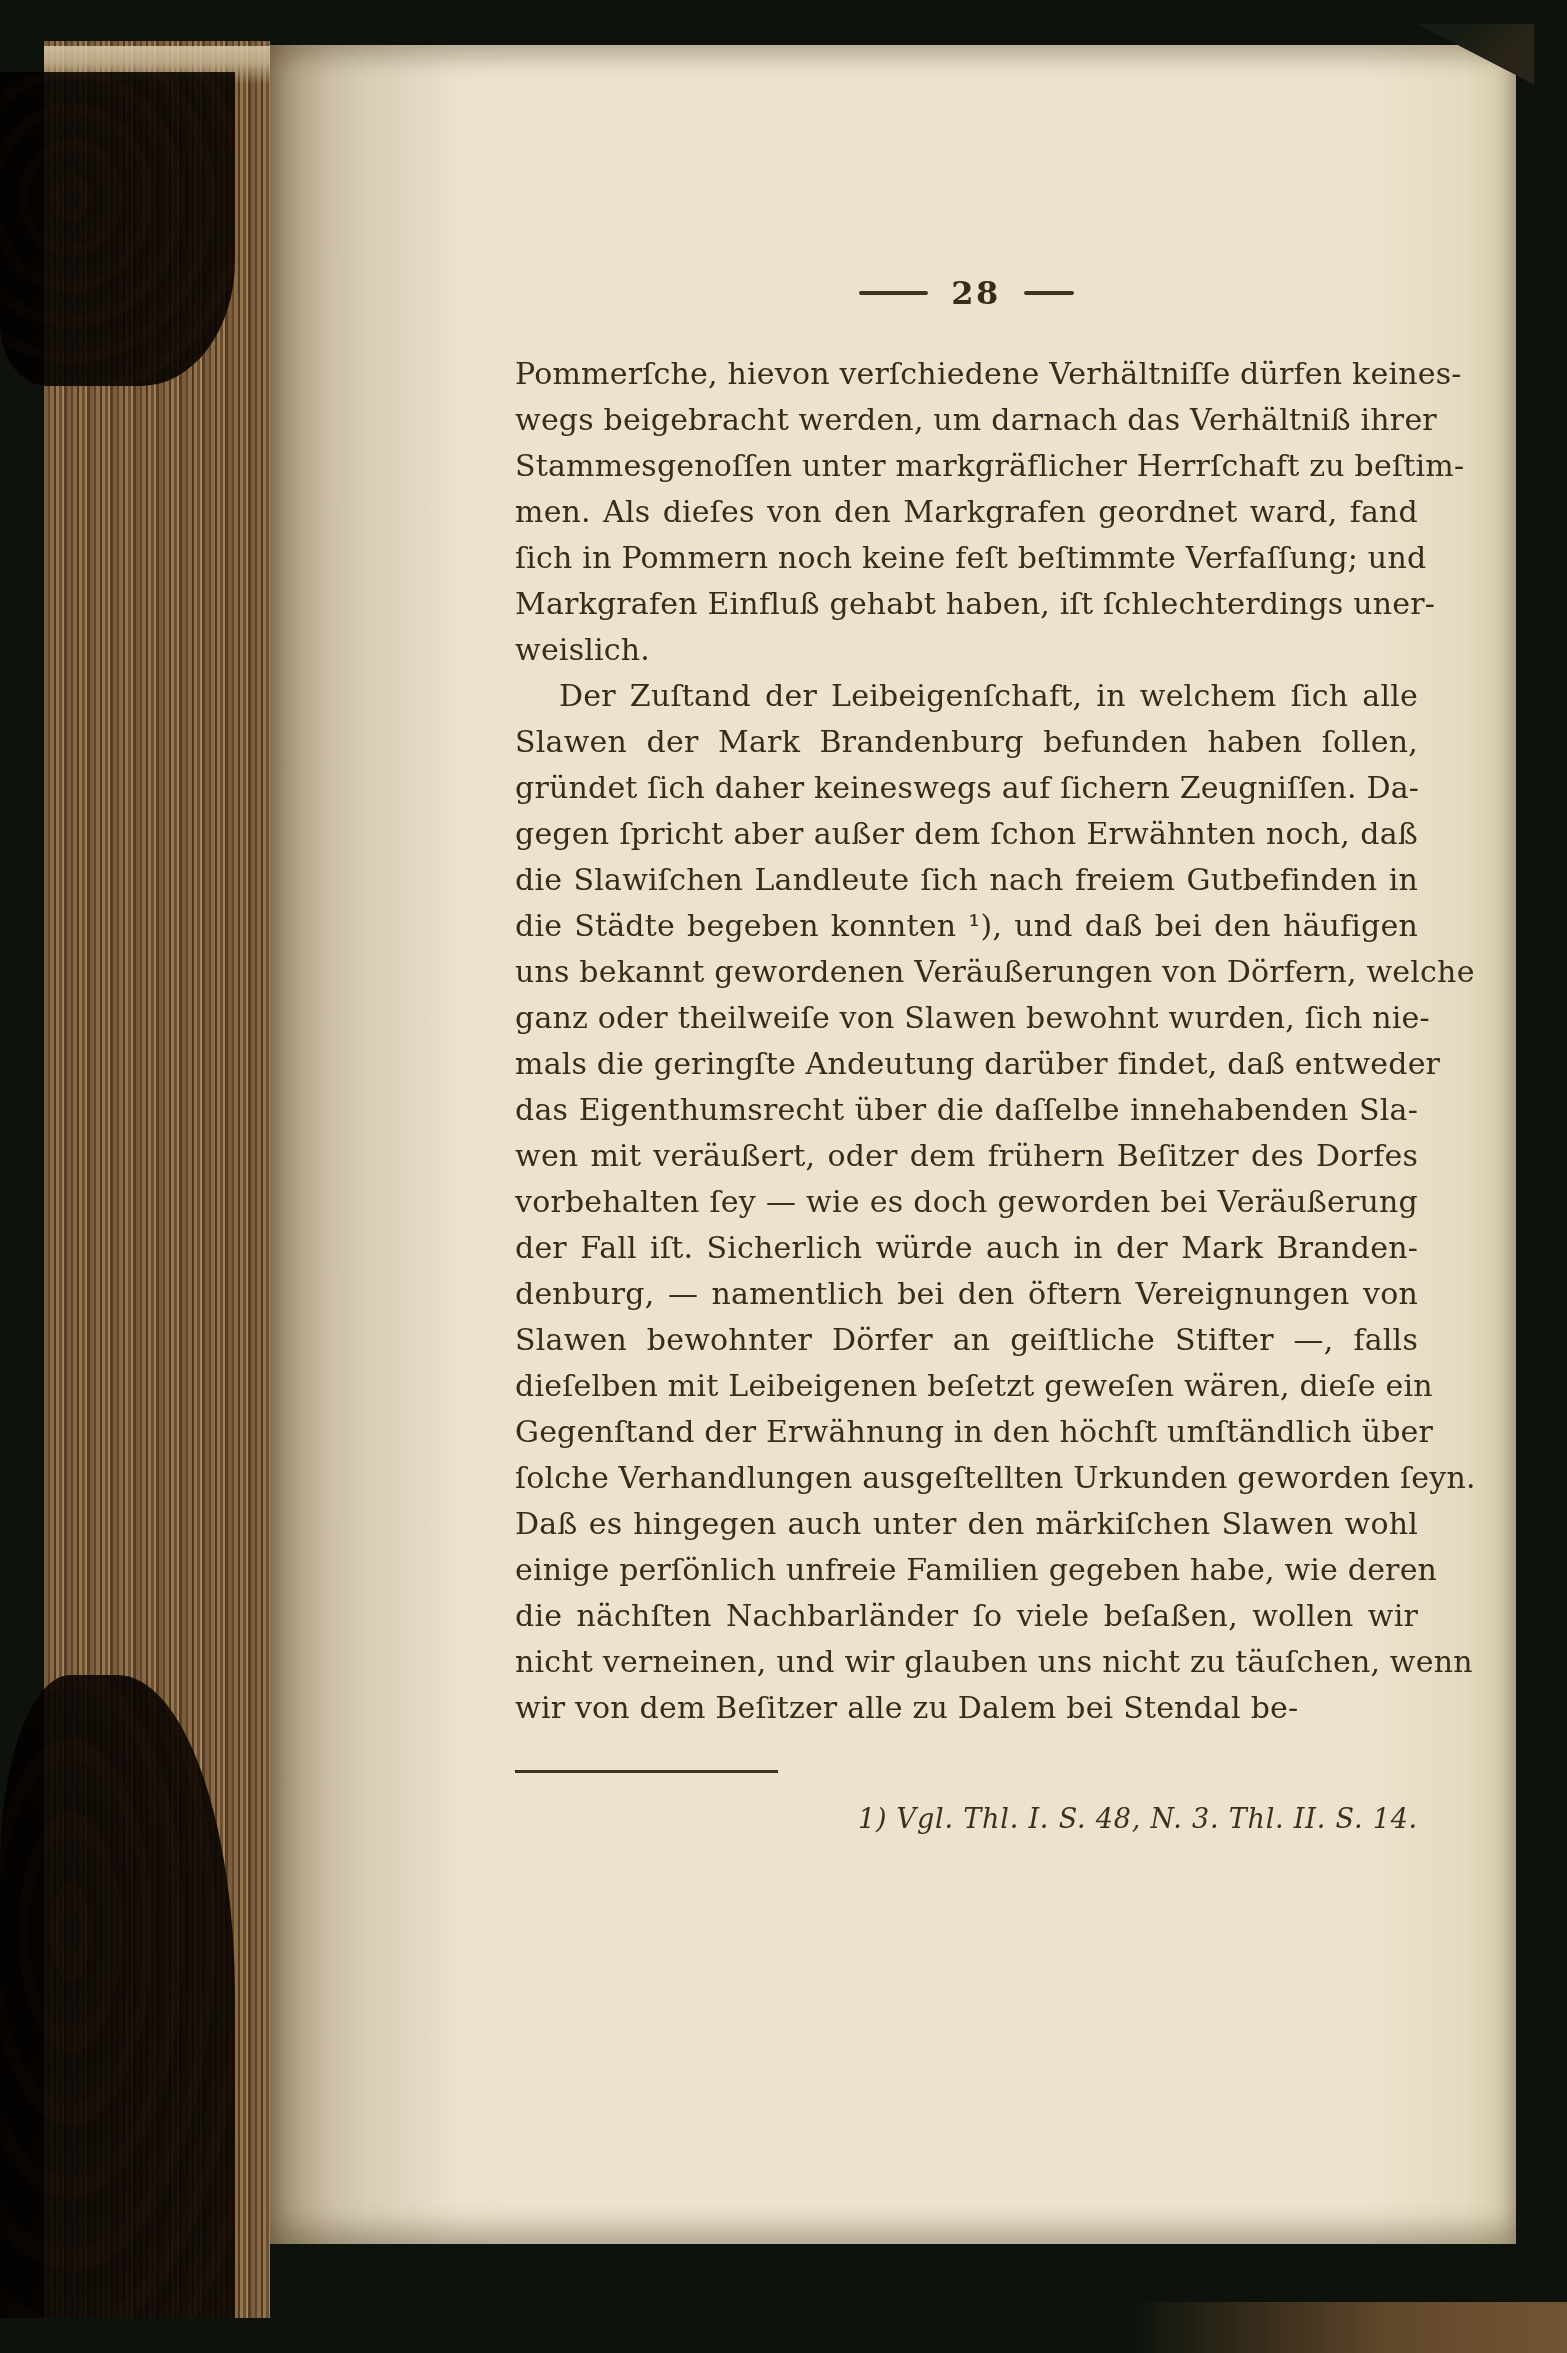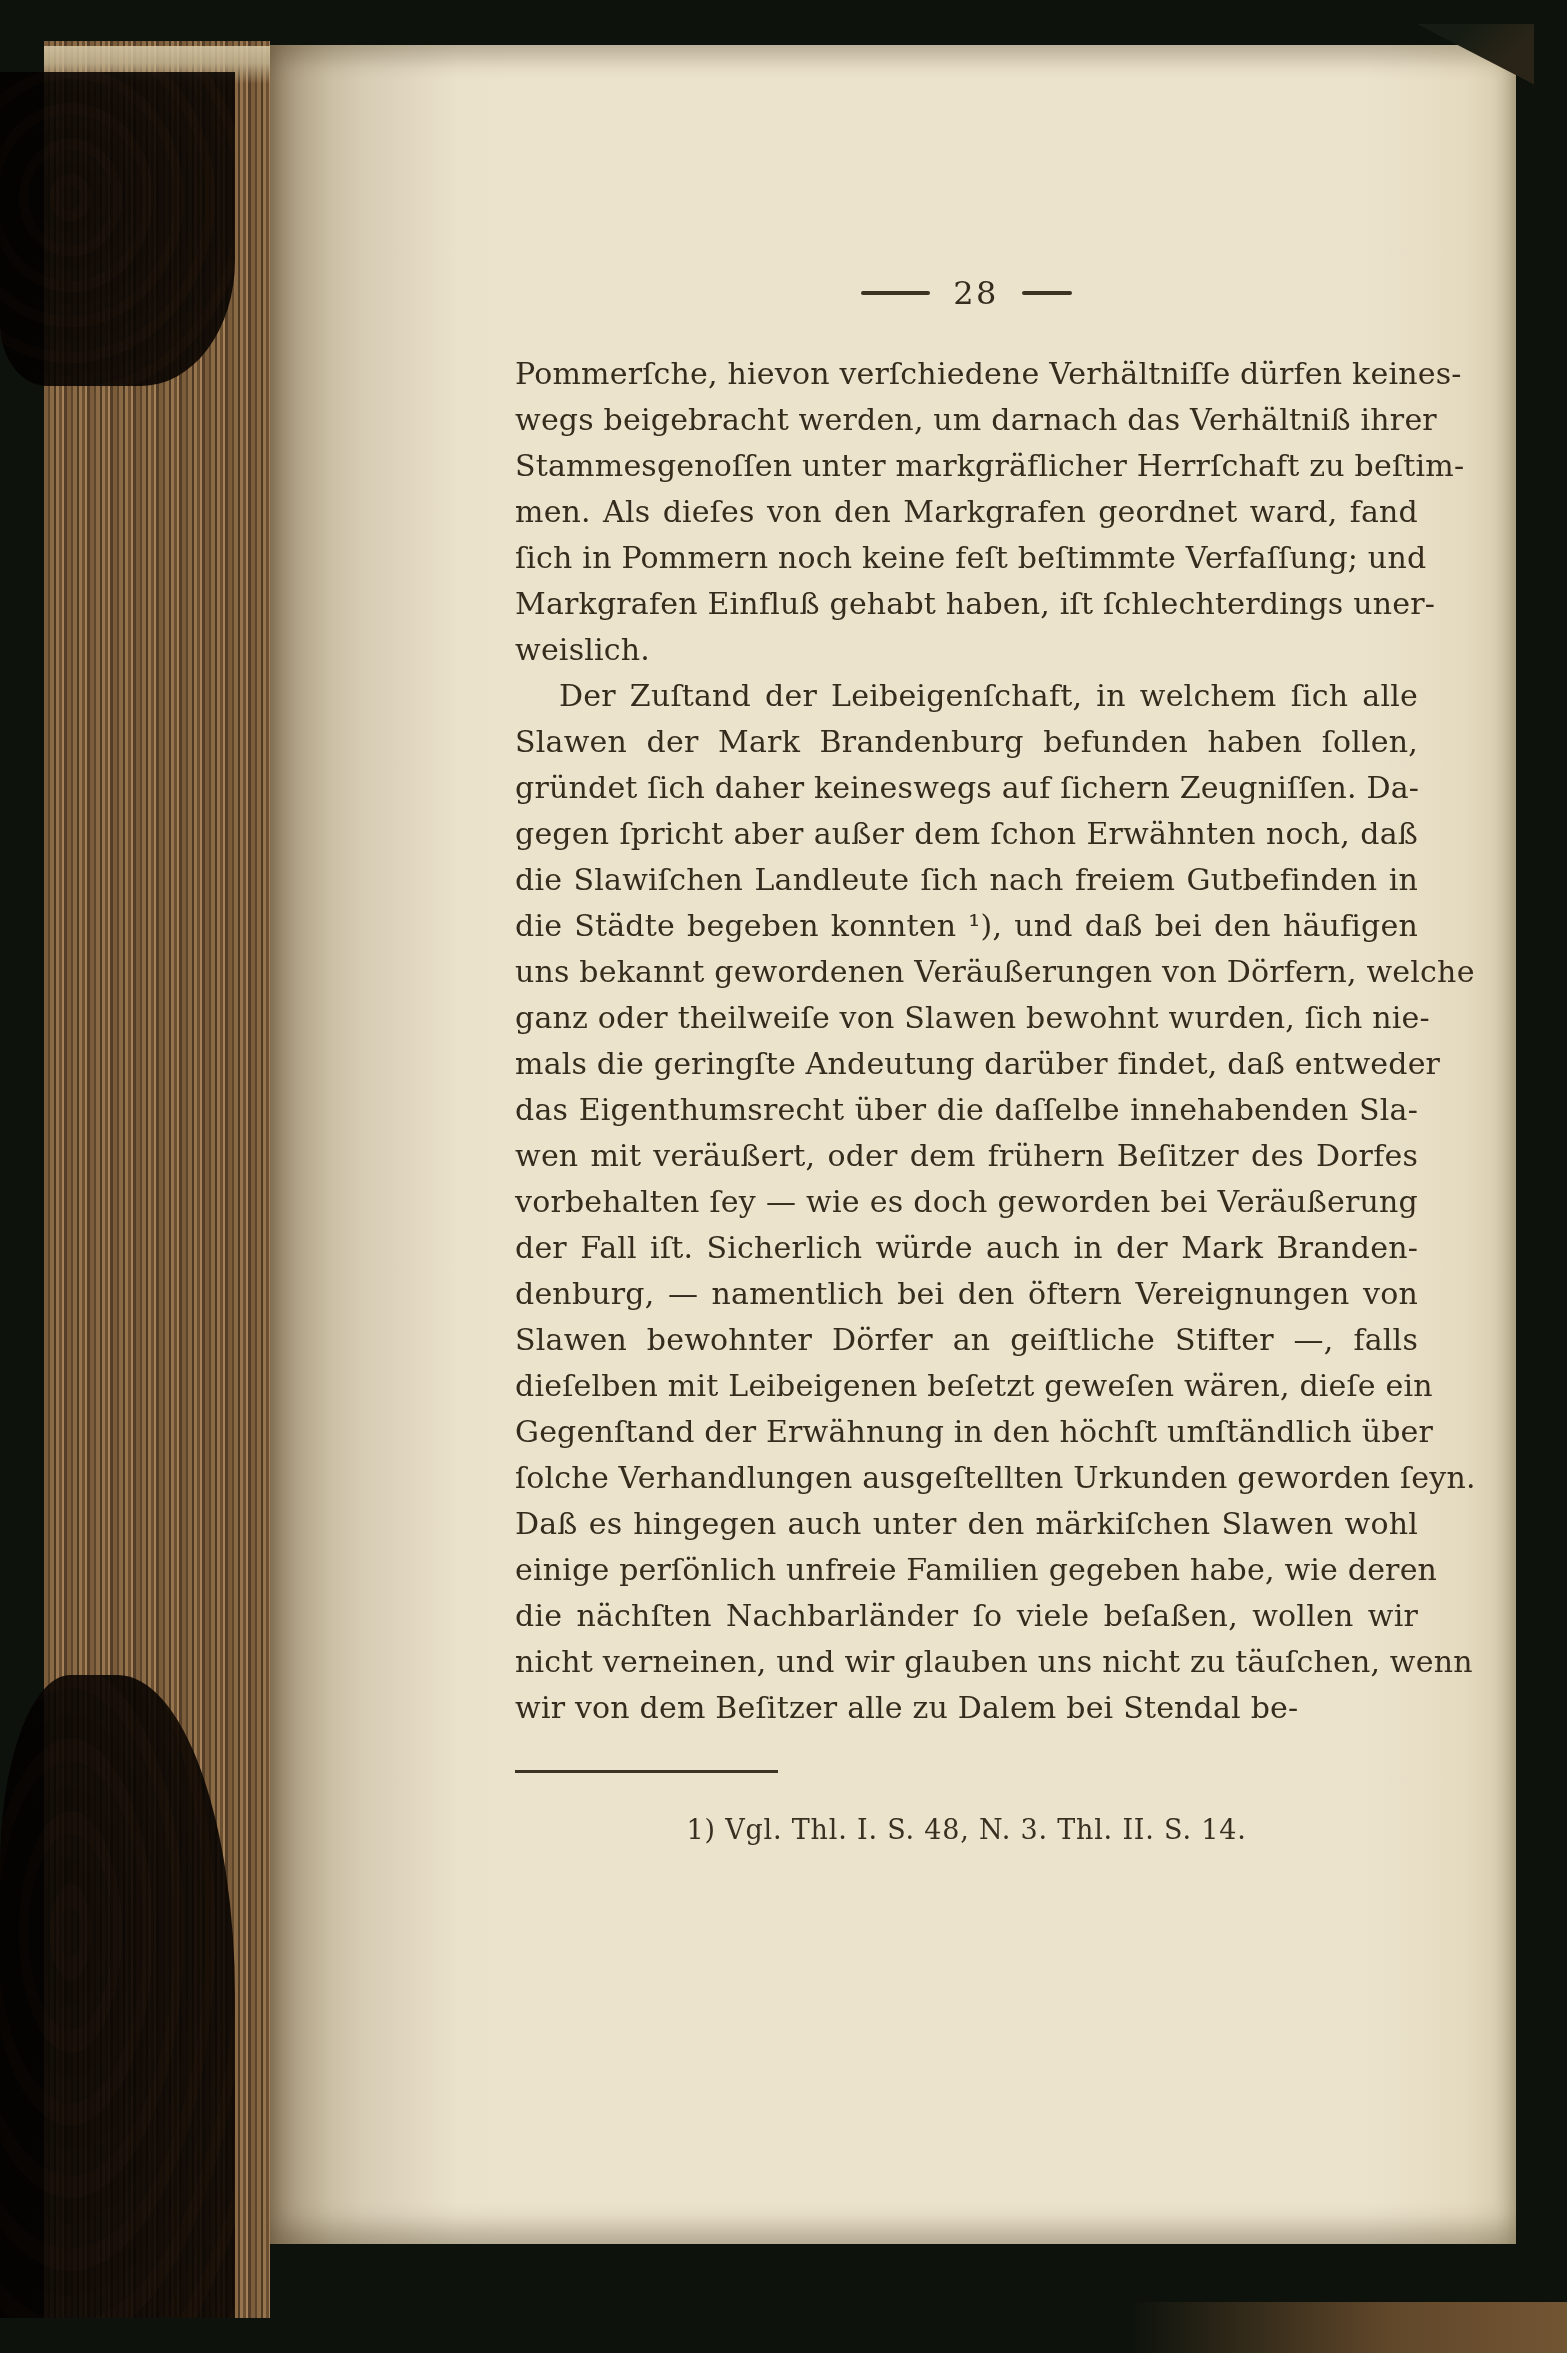--- a/index.html
+++ b/index.html
@@ -56,34 +56,34 @@
   }
 
   
   .content{position:absolute;left:245px;top:229px;width:903px;}
   .pagenum-row{
     display:flex;align-items:center;justify-content:center;gap:23.5px;
     margin-bottom:39px;
   }
   .dash{width:69px;height:3.9px;background:#3c3325;border-radius:2.4px;display:inline-block;}
   .dash.short{width:50px;}
-  .pagenum{font-size:32px;letter-spacing:2.4px;color:#352c1e;}
+  .pagenum{font-size:32px;letter-spacing:2.4px;color:#352c1e;font-weight:bold;}
 
   .text-block{width:903px;}
   .line{
     font-size:30px;line-height:46px;height:46px;
     text-align:justify;text-align-last:justify;-moz-text-align-last:justify;
     white-space:nowrap;letter-spacing:0.2px;
     color:var(--ink);
   }
   .line.last{text-align-last:left;-moz-text-align-last:left;}
   .line.indent{text-indent:44px;}
 
   .footnote-rule{width:263px;height:3.1px;background:#3c3325;margin-top:39px;}
-  .footnote{margin-top:41px;text-align:center;font-size:27px;letter-spacing:0.8px;color:#3a3022;}
+  .footnote{margin-top:30px;text-align:right;font-size:27px;letter-spacing:0.8px;color:#3a3022;font-style:italic;}
 
   
   .corner-tear{
     position:absolute;top:23.5px;right:34px;width:118px;height:61px;
     background:linear-gradient(135deg,#161c13 30%,#2a2418 70%);
     clip-path:polygon(0 0,100% 0,100% 100%,55% 55%);
   }
   .bottom-cover{
     position:absolute;right:0;bottom:0;width:439px;height:52px;
     background:linear-gradient(90deg,rgba(107,78,46,0),#6b4e2e 60%,#7d5c37);

